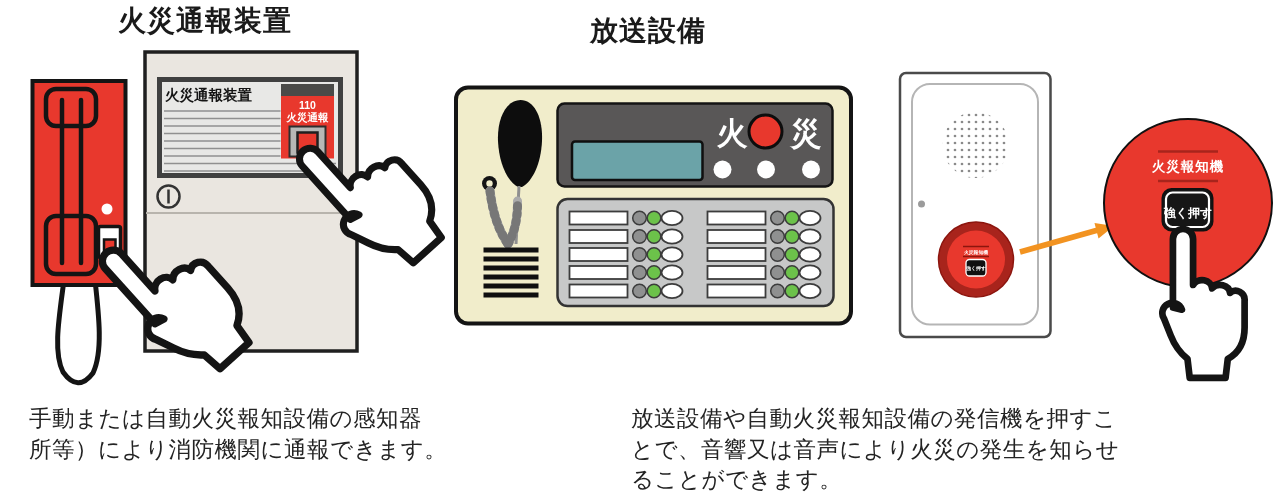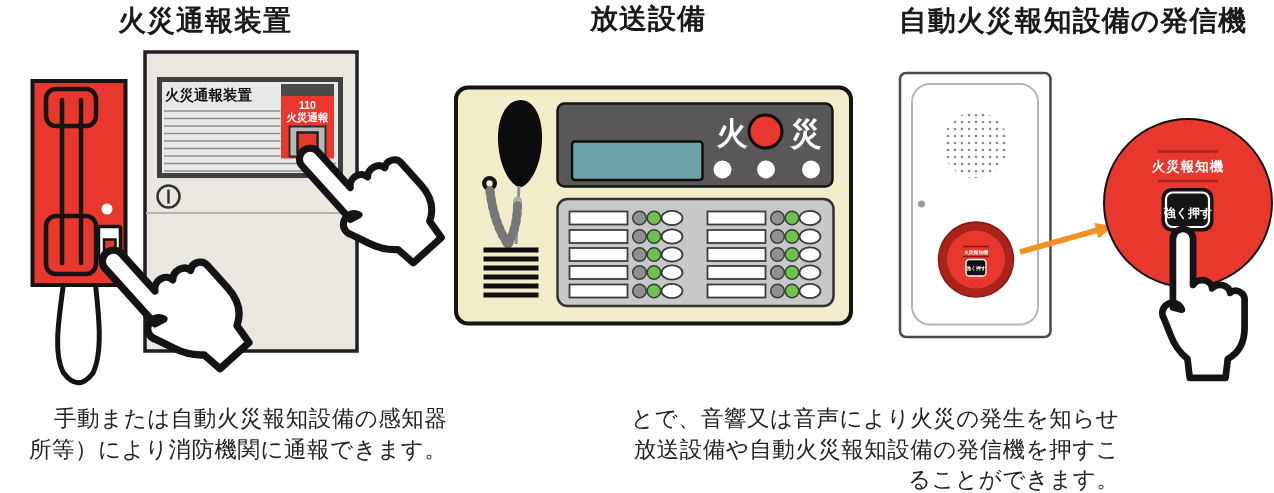--- a/index.html
+++ b/index.html
@@ -9,21 +9,21 @@
   }
   #art{position:absolute;left:0;top:0;}
   .title{
     position:absolute;text-align:center;font-weight:bold;color:#1a1a1a;
     font-size:28px;letter-spacing:1px;white-space:nowrap;
   }
   .caption{
     position:absolute;color:#232323;font-size:22.5px;line-height:30.5px;
     letter-spacing:0.5px;white-space:nowrap;
   }
-  .caption span{display:block;text-align:right;}
+  .caption span{display:block;}
   svg text{font-family:"Liberation Sans","DejaVu Sans",sans-serif;}
 </style>
 </head>
 <body>
 
 <div id="stage">
 
   <svg id="art" width="1274" height="493" viewBox="0 0 1274 493">
     <defs>
       <pattern id="dotpat" width="7" height="7" patternUnits="userSpaceOnUse">
@@ -166,26 +166,25 @@
         <rect x="1162.5" y="189" width="50" height="41.5" rx="9" fill="#161616" stroke="#111111" stroke-width="2"></rect>
         <rect x="1166" y="192.5" width="43" height="34.5" rx="6.5" fill="none" stroke="#ffffff" stroke-width="2.2"></rect>
         <text x="1188" y="217" font-size="12" font-weight="bold" fill="#ffffff" text-anchor="middle">強く押す</text>
       </g>
 
       <use href="#handpath" transform="translate(1183,229) scale(1.12) translate(-42,-4)" fill="#ffffff" stroke="#141414" stroke-width="6" stroke-linejoin="round"></use>
     </g>
   </svg>
 
   <div class="title" style="left:55px;top:2px;width:300px;">火災通報装置</div>
-  <div class="title" style="left:498px;top:0;width:300px;">放送設備</div>
-  <div class="title" style="left:898px;top:2px;width:350px;">自動火災報知設備の発信機</div>
+  <div class="title" style="left:498px;top:12px;width:300px;">放送設備</div>
 
   <div class="caption" style="left:29px;top:404px;">
     <span>手動または自動火災報知設備の感知器</span>
     <span>所等）により消防機関に通報できます。</span>
   </div>
   <div class="caption" style="left:631px;top:404px;">
+    <span>放送設備や自動火災報知設備の発信機を押すこ</span>
     <span>とで、音響又は音声により火災の発生を知らせ</span>
-    <span>放送設備や自動火災報知設備の発信機を押すこ</span>
     <span>ることができます。</span>
   </div>
 
 </div>
 
 </body></html>

